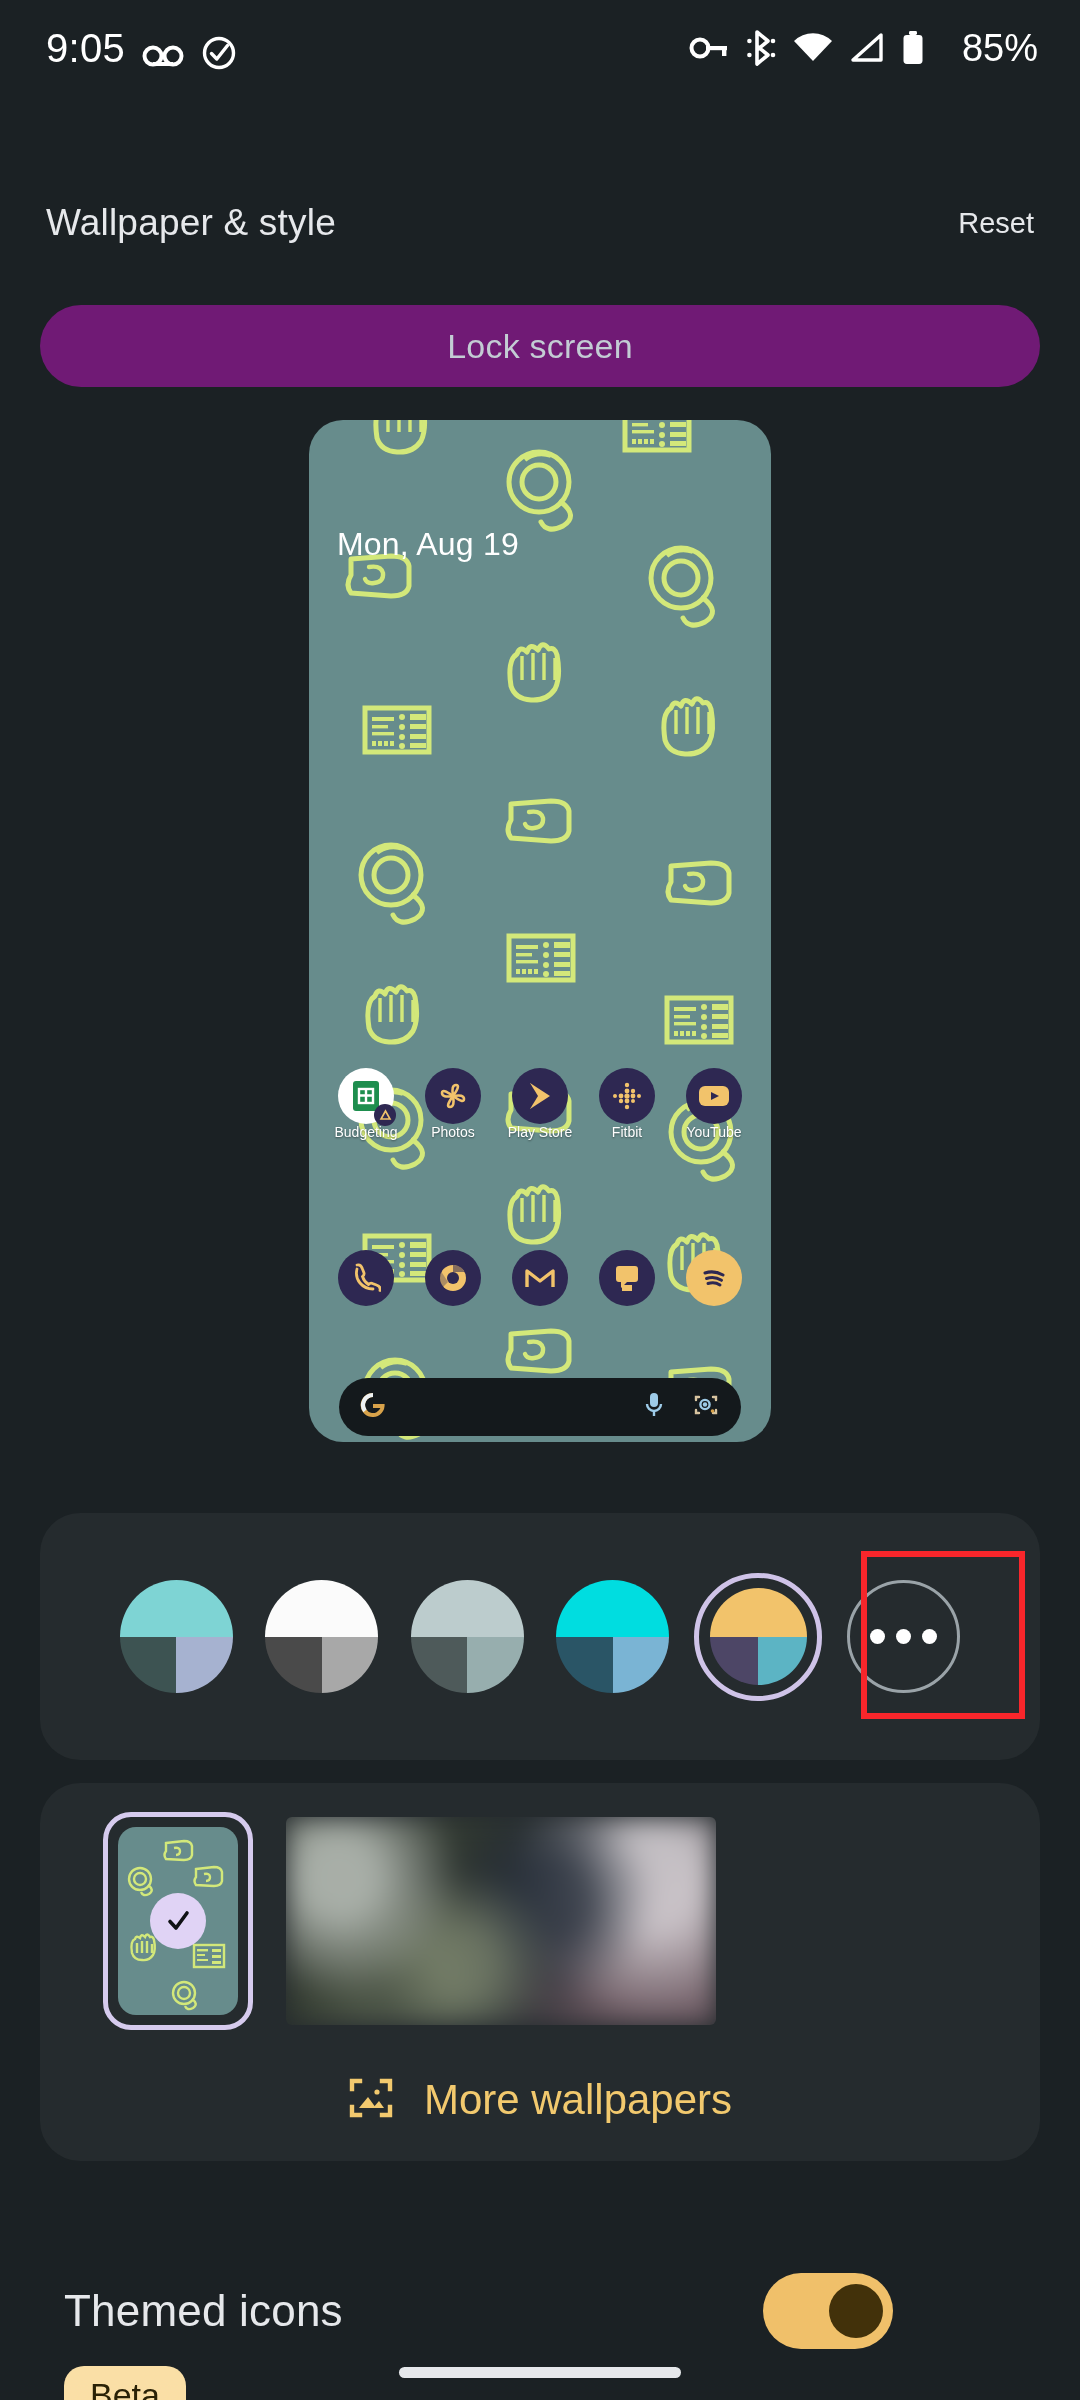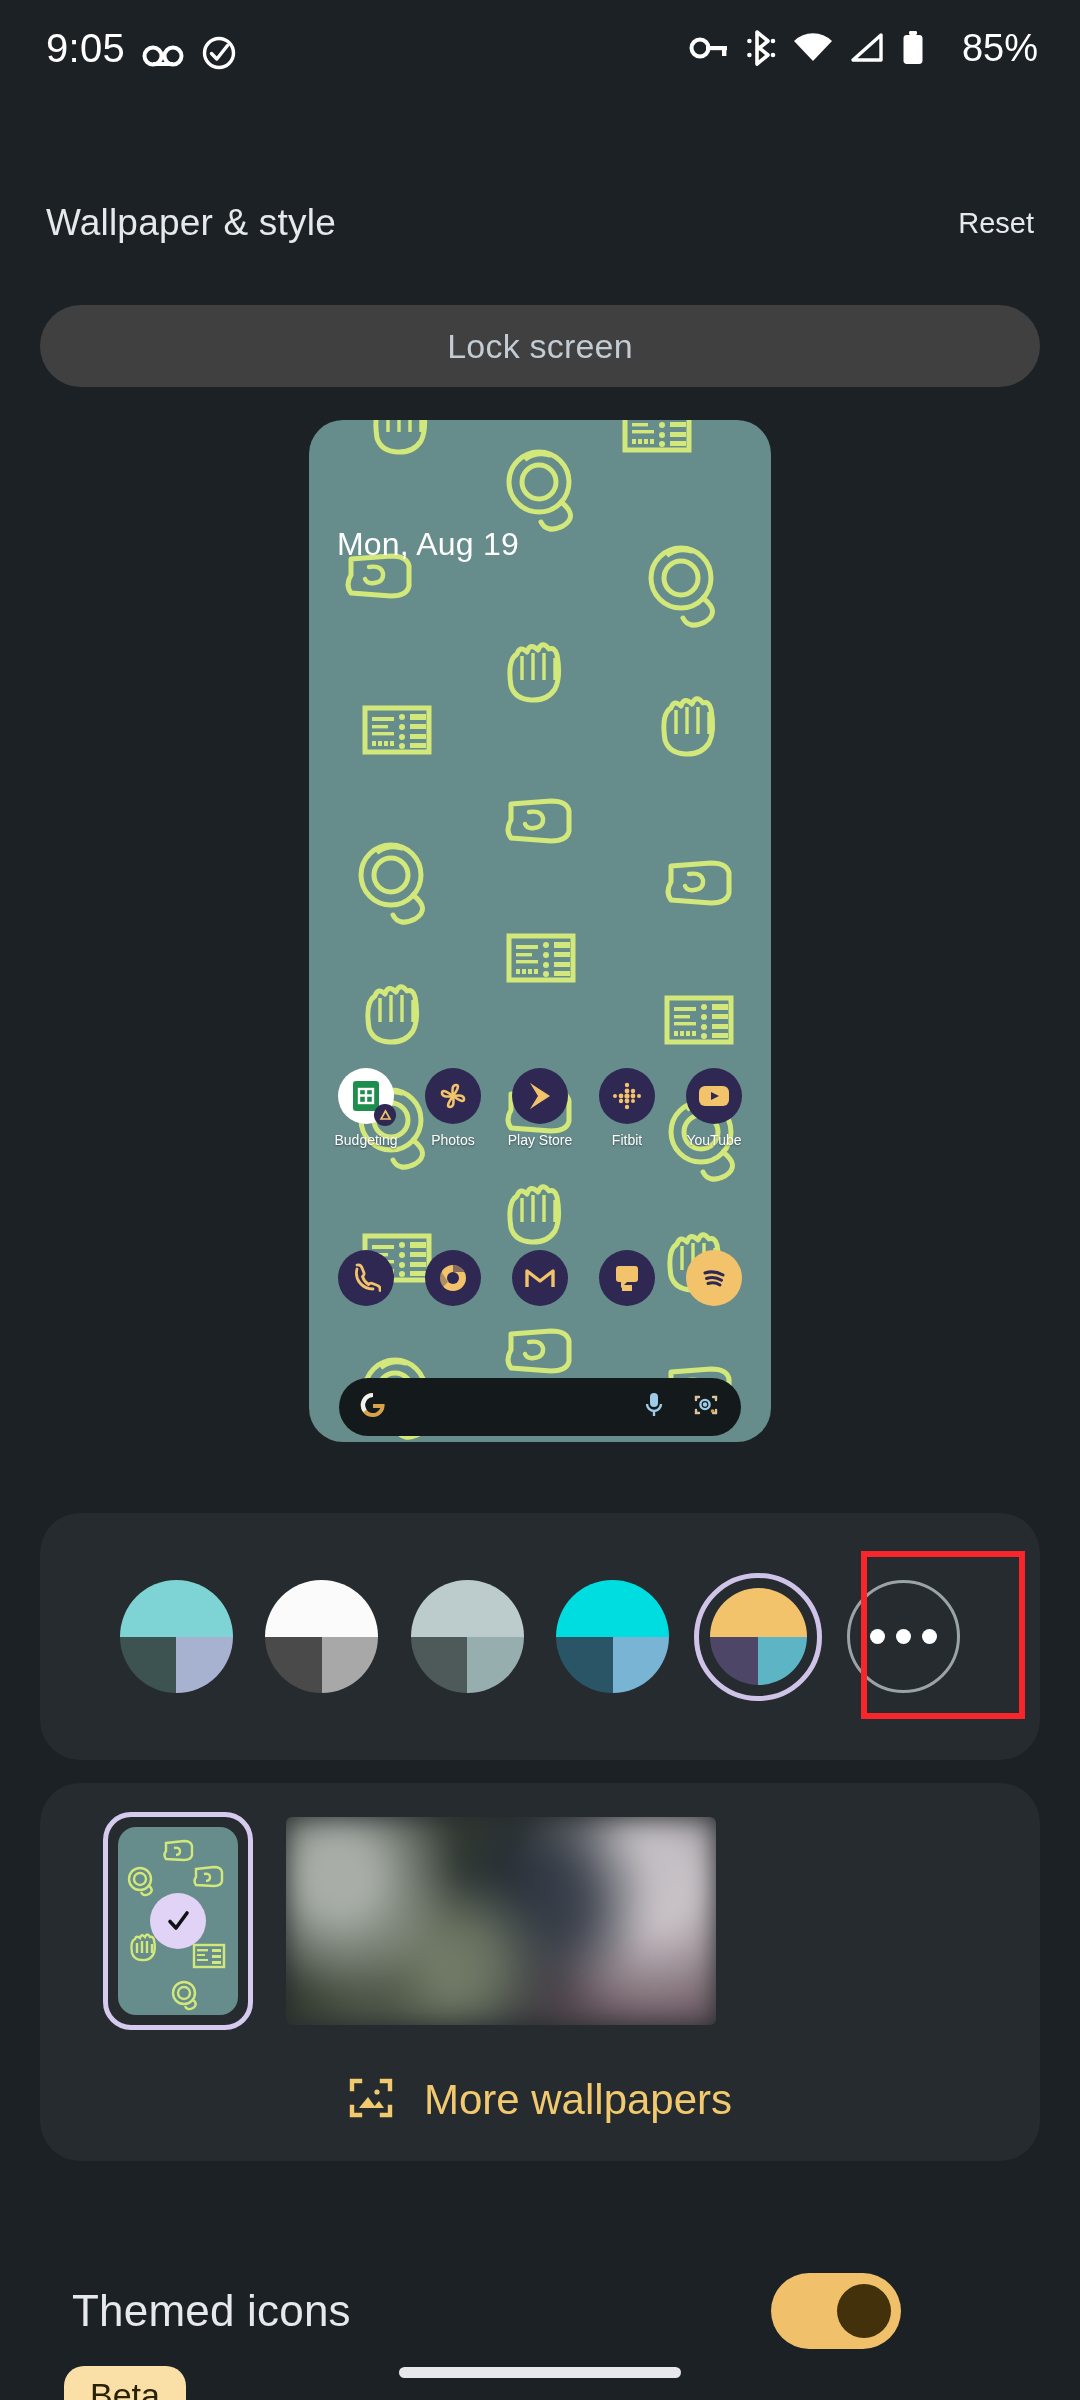--- a/index.html
+++ b/index.html
@@ -35,21 +35,21 @@
 
   
   .tabs {
     position:absolute; top:305px; left:40px; width:1000px; height:82px;
     display:flex; gap:24px;
   }
   .tab {
     flex:1; border-radius:42px; display:flex; align-items:center; justify-content:center;
     font-size:34px; letter-spacing:.2px;
   }
-  .tab.inactive { background:#404040; color:#c3ccd4; }
+  .tab.inactive { background:#701a75; color:#c3ccd4; }
   .tab.active   { background:#f0c06a; color:#3a2a08; }
 
   
   .preview-wrap {
     position:absolute; top:420px; left:309px; width:462px; height:1022px;
   }
   .phone {
     position:absolute; inset:0;
     border-radius:34px; overflow:hidden;
     background:#678c8c;
@@ -67,21 +67,21 @@
   .icon-row.r2 { top:830px; }
   .appcell { width:66px; display:flex; flex-direction:column; align-items:center; }
   .appicon {
     width:56px; height:56px; border-radius:50%;
     background:#2e2852; display:flex; align-items:center; justify-content:center;
     position:relative;
   }
   .appicon.white { background:#ffffff; }
   .appicon.amber { background:#f2c36b; }
   .applabel {
-    margin-top:8px; font-size:14px; color:#ffffff;
+    font-size:14px; color:#ffffff;
     white-space:nowrap; text-shadow:0 1px 2px rgba(0,0,0,.45);
   }
   .searchbar {
     position:absolute; left:30px; top:958px; width:402px; height:58px;
     background:#14191c; border-radius:30px;
     display:flex; align-items:center; justify-content:space-between;
     padding:0 22px 0 20px;
   }
 
   
@@ -152,21 +152,21 @@
     border-radius:6px; overflow:hidden;
   }
   .more-wall {
     position:absolute; left:0; top:282px; width:1000px; height:70px;
     display:flex; align-items:center; justify-content:center; gap:30px;
   }
   .more-wall-label { font-size:42px; color:#f2c96e; }
 
   
   .themed-row {
-    position:absolute; left:8px; top:2263px; width:929px; height:96px;
+    position:absolute; left:0; top:2263px; width:929px; height:96px;
     display:flex; align-items:center; justify-content:space-between;
     padding:0 36px 0 64px;
   }
   .themed-label { font-size:44px; color:#e6e8eb; letter-spacing:.2px; }
   .toggle {
     width:130px; height:76px; border-radius:38px; background:#f0c06a;
     position:relative;
   }
   .toggle .knob {
     position:absolute; right:10px; top:50%; transform:translateY(-50%);

